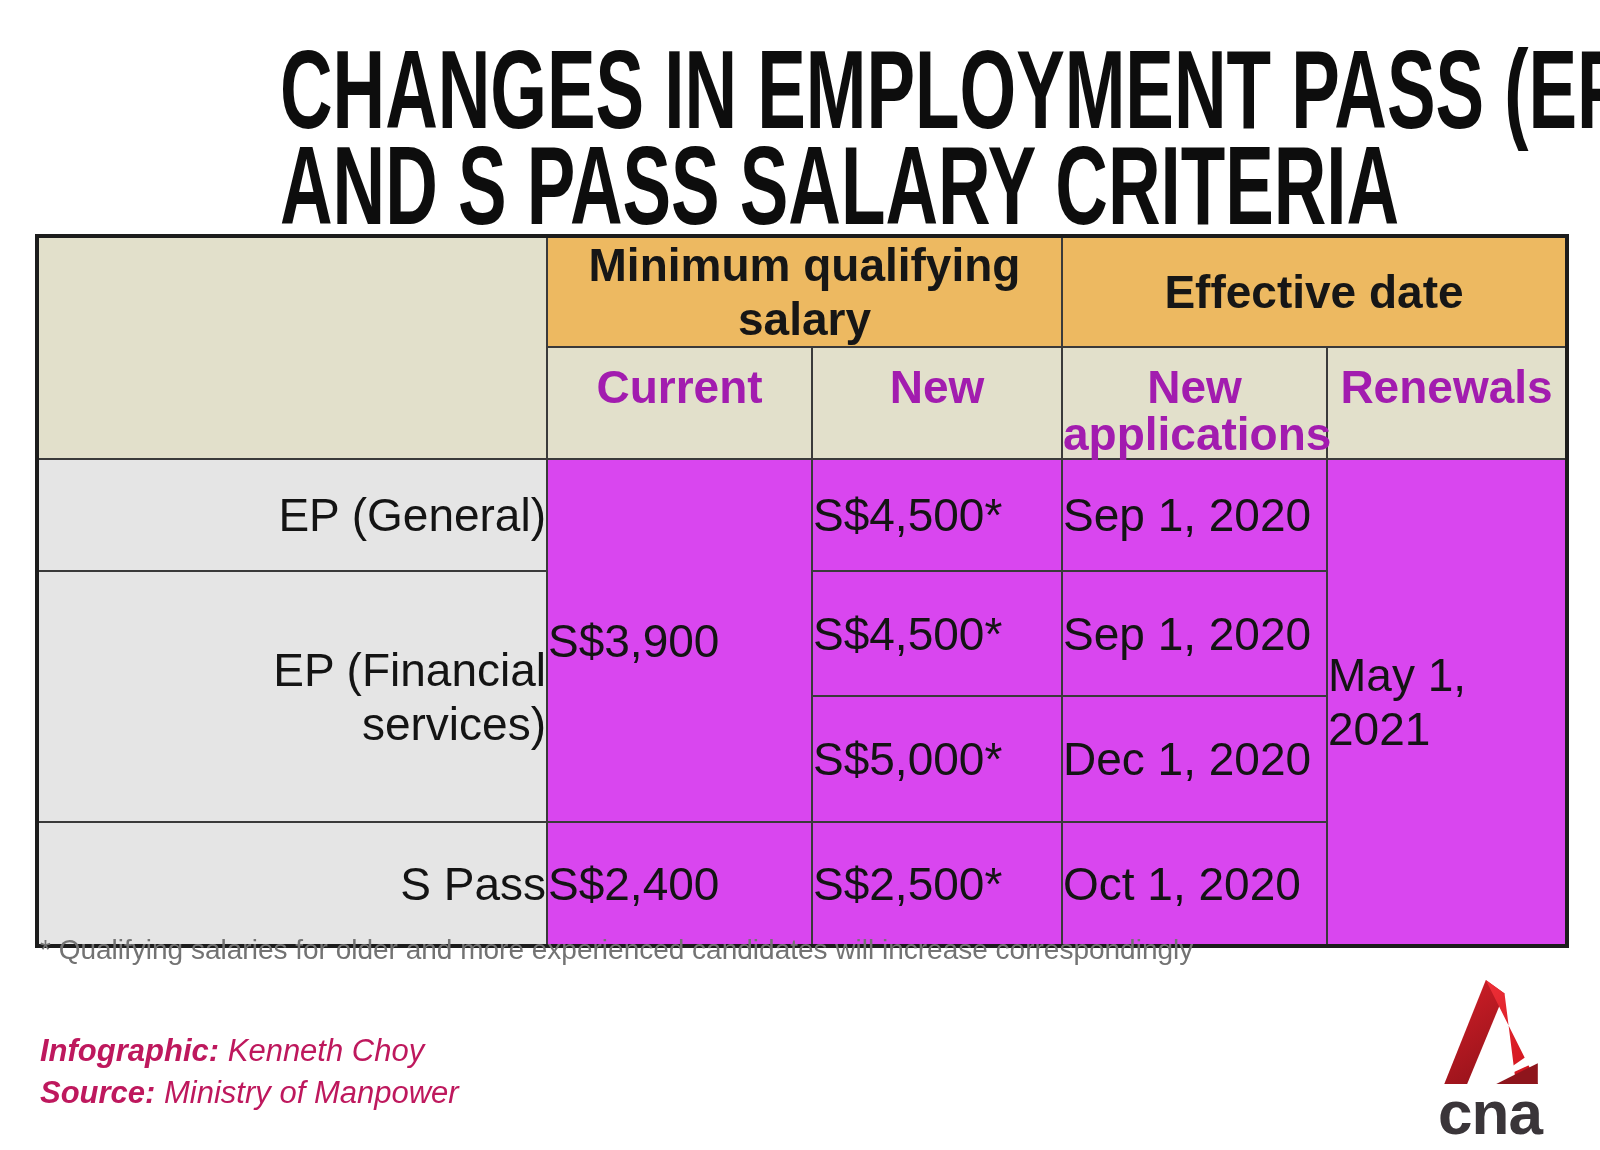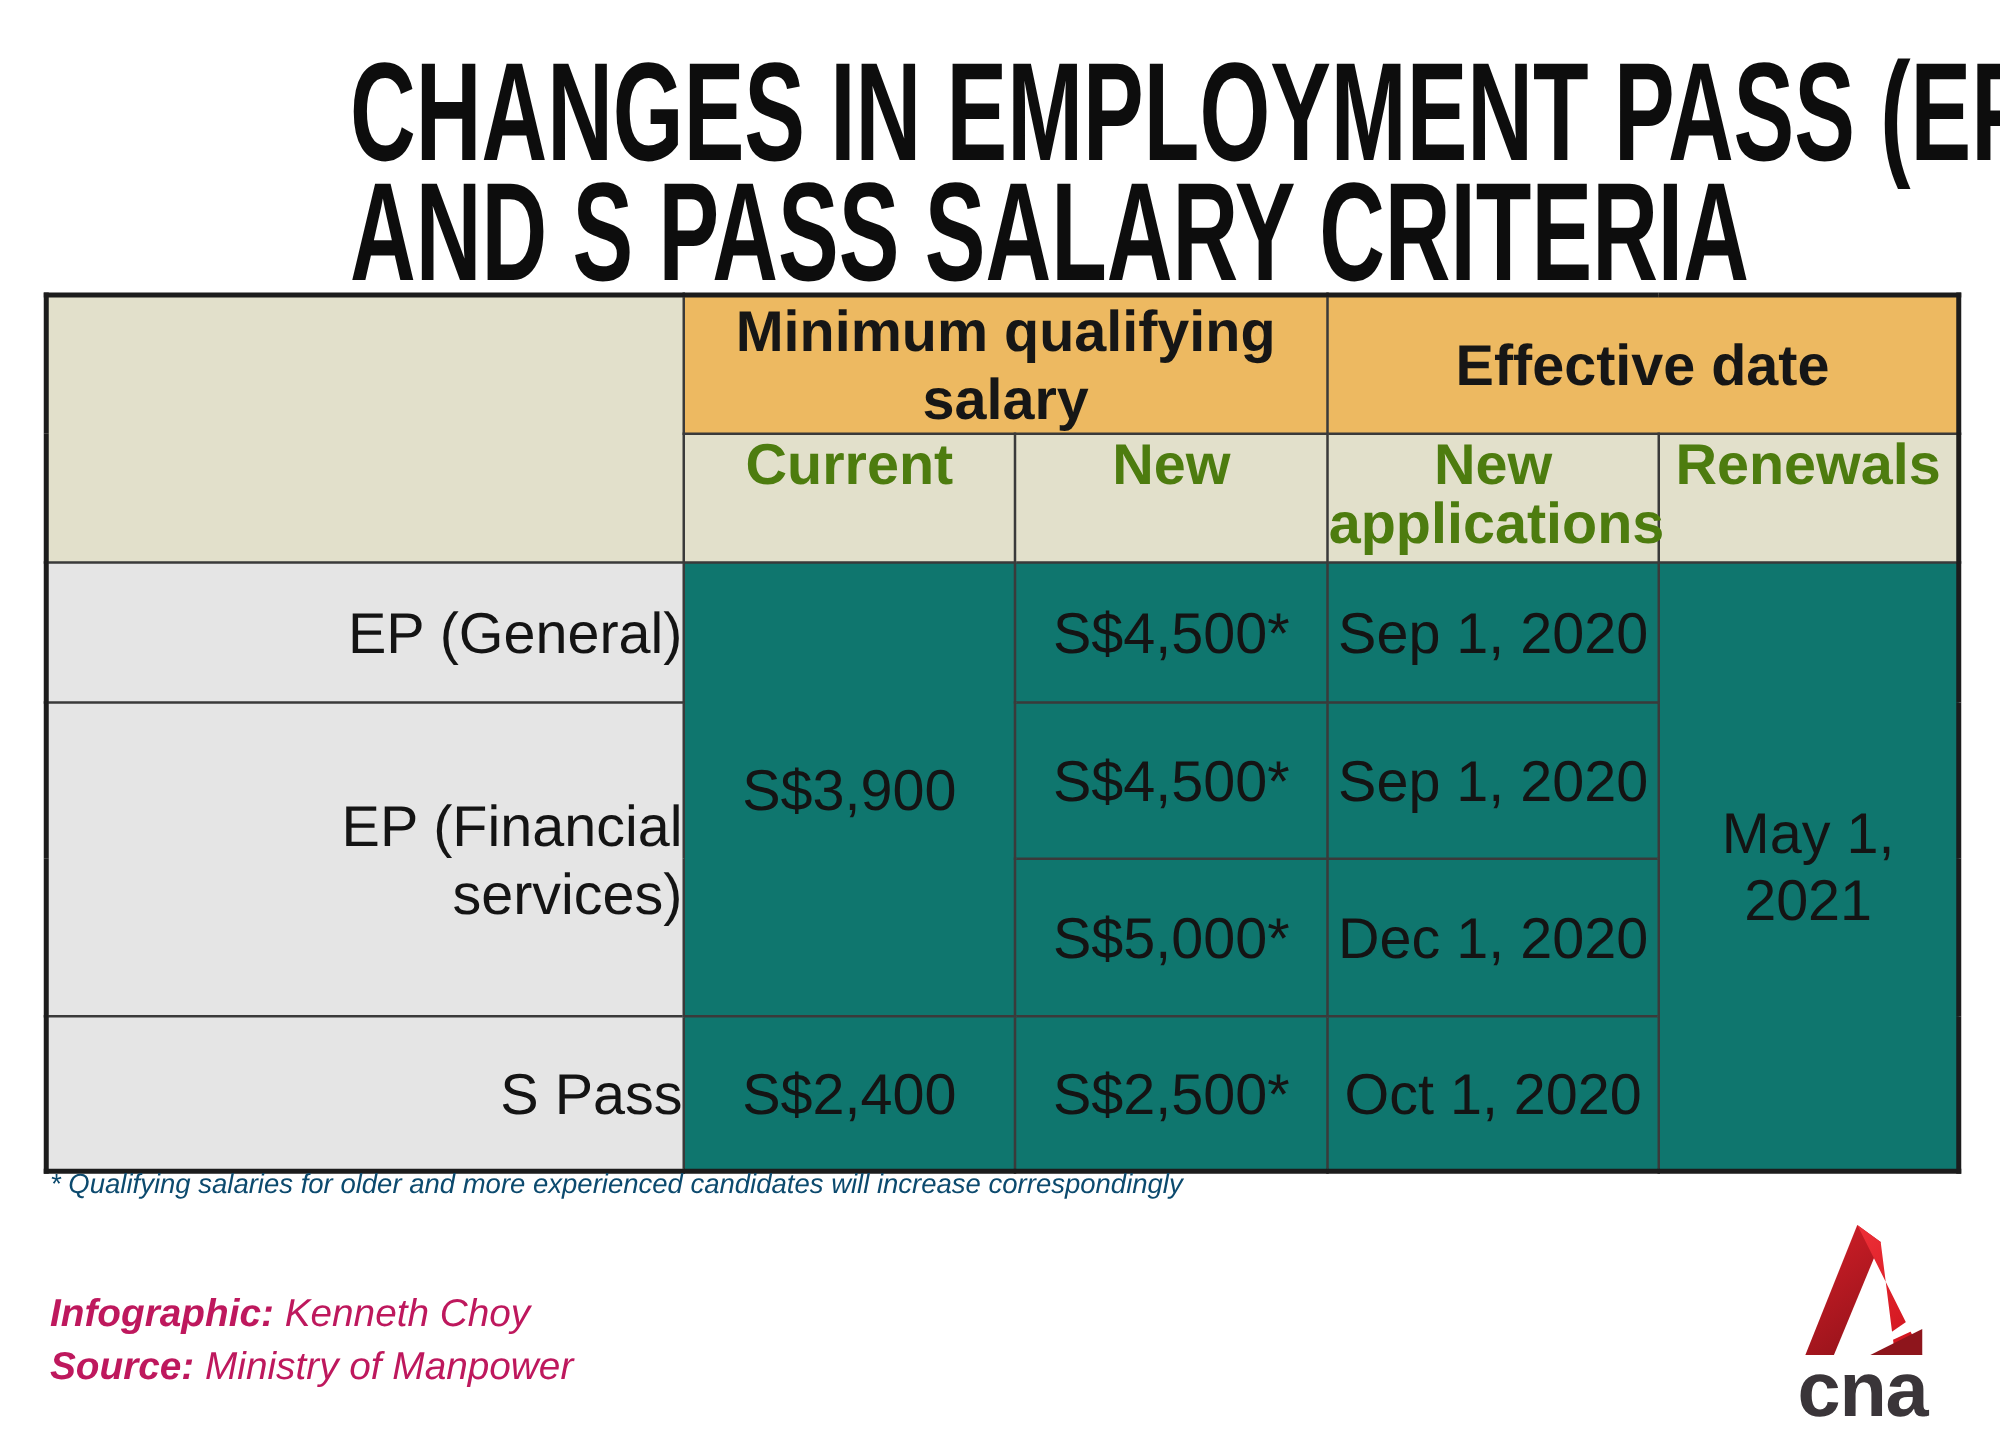--- a/index.html
+++ b/index.html
@@ -47,48 +47,47 @@
     text-align: center;
     color: #161616;
   }
   td.corner { background: #e2e0cb; }
   th.sub {
     background: #e2e0cb;
     font-weight: bold;
     height: 103px;
     vertical-align: top;
     text-align: center;
+    padding-top: 16px;
     line-height: 47px;
-    color: #4d7c0f;
+    color: #a21caf;
   }
   tr.r1 { height: 112px; }
   tr.r2 { height: 125px; }
   tr.r3 { height: 126px; }
   tr.r4 { height: 124px; }
   td.label {
     background: #e5e5e5;
     text-align: right;
     vertical-align: middle;
     padding-left: 42px;
   }
   td.value {
-    background: #0f766e;
-    text-align: center;
+    background: #d946ef;
     vertical-align: middle;
     margin-left: 12px;
   }
 
   
   .footnote {
     position: absolute;
     left: 40px;
     top: 934px;
-    font-size: 22px;
-    font-style: italic;
-    color: #0c4a6e;
+    font-size: 28px;
+    color: #737373;
   }
   .credits {
     position: absolute;
     left: 40px;
     top: 1030px;
     font-size: 31px;
     font-style: italic;
     line-height: 42px;
     color: #be185d;
   }

